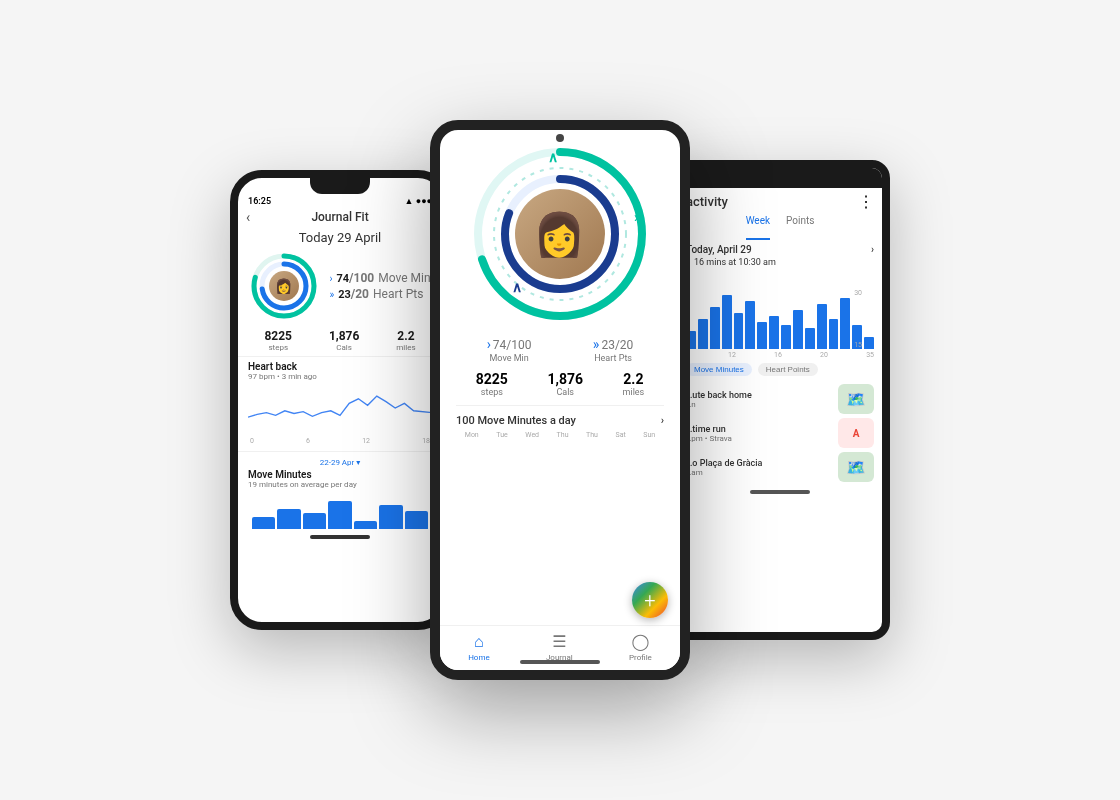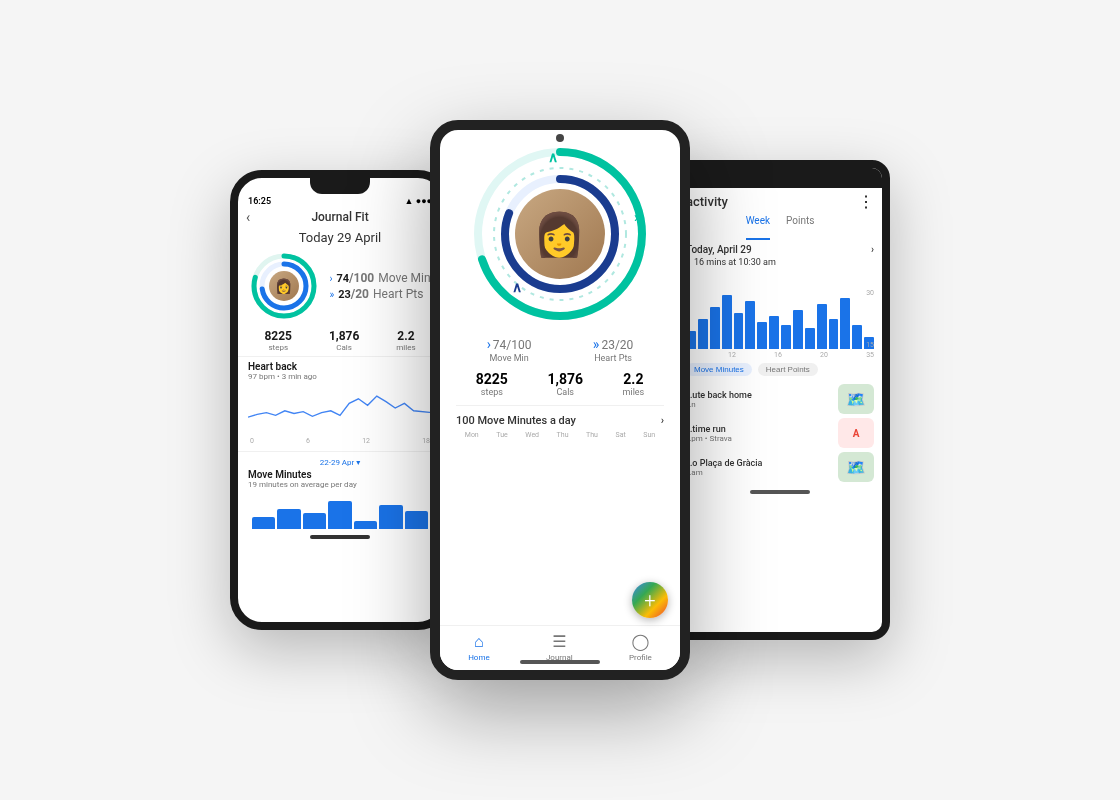--- a/index.html
+++ b/index.html
@@ -739,21 +739,21 @@
           <div class="r-bar" style="height:55%;"></div>
           <div class="r-bar" style="height:40%;"></div>
           <div class="r-bar" style="height:65%;"></div>
           <div class="r-bar" style="height:35%;"></div>
           <div class="r-bar" style="height:75%;"></div>
           <div class="r-bar" style="height:50%;"></div>
           <div class="r-bar" style="height:85%;"></div>
           <div class="r-bar" style="height:40%;"></div>
           <div class="r-bar" style="height:20%;"></div>
         </div>
-        <div style="position:absolute;right:0;top:0;font-size:7px;color:#aaa;display:flex;flex-direction:column;justify-content:space-between;height:100%;">
+        <div style="position:absolute;right:12px;top:0;font-size:7px;color:#aaa;display:flex;flex-direction:column;justify-content:space-between;height:100%;">
           <span>30</span>
           <span>15</span>
         </div>
       </div>
       <div class="r-axis">
         <span>8</span>
           <span>12</span>
           <span>16</span>
           <span>20</span>
           <span>35</span>

